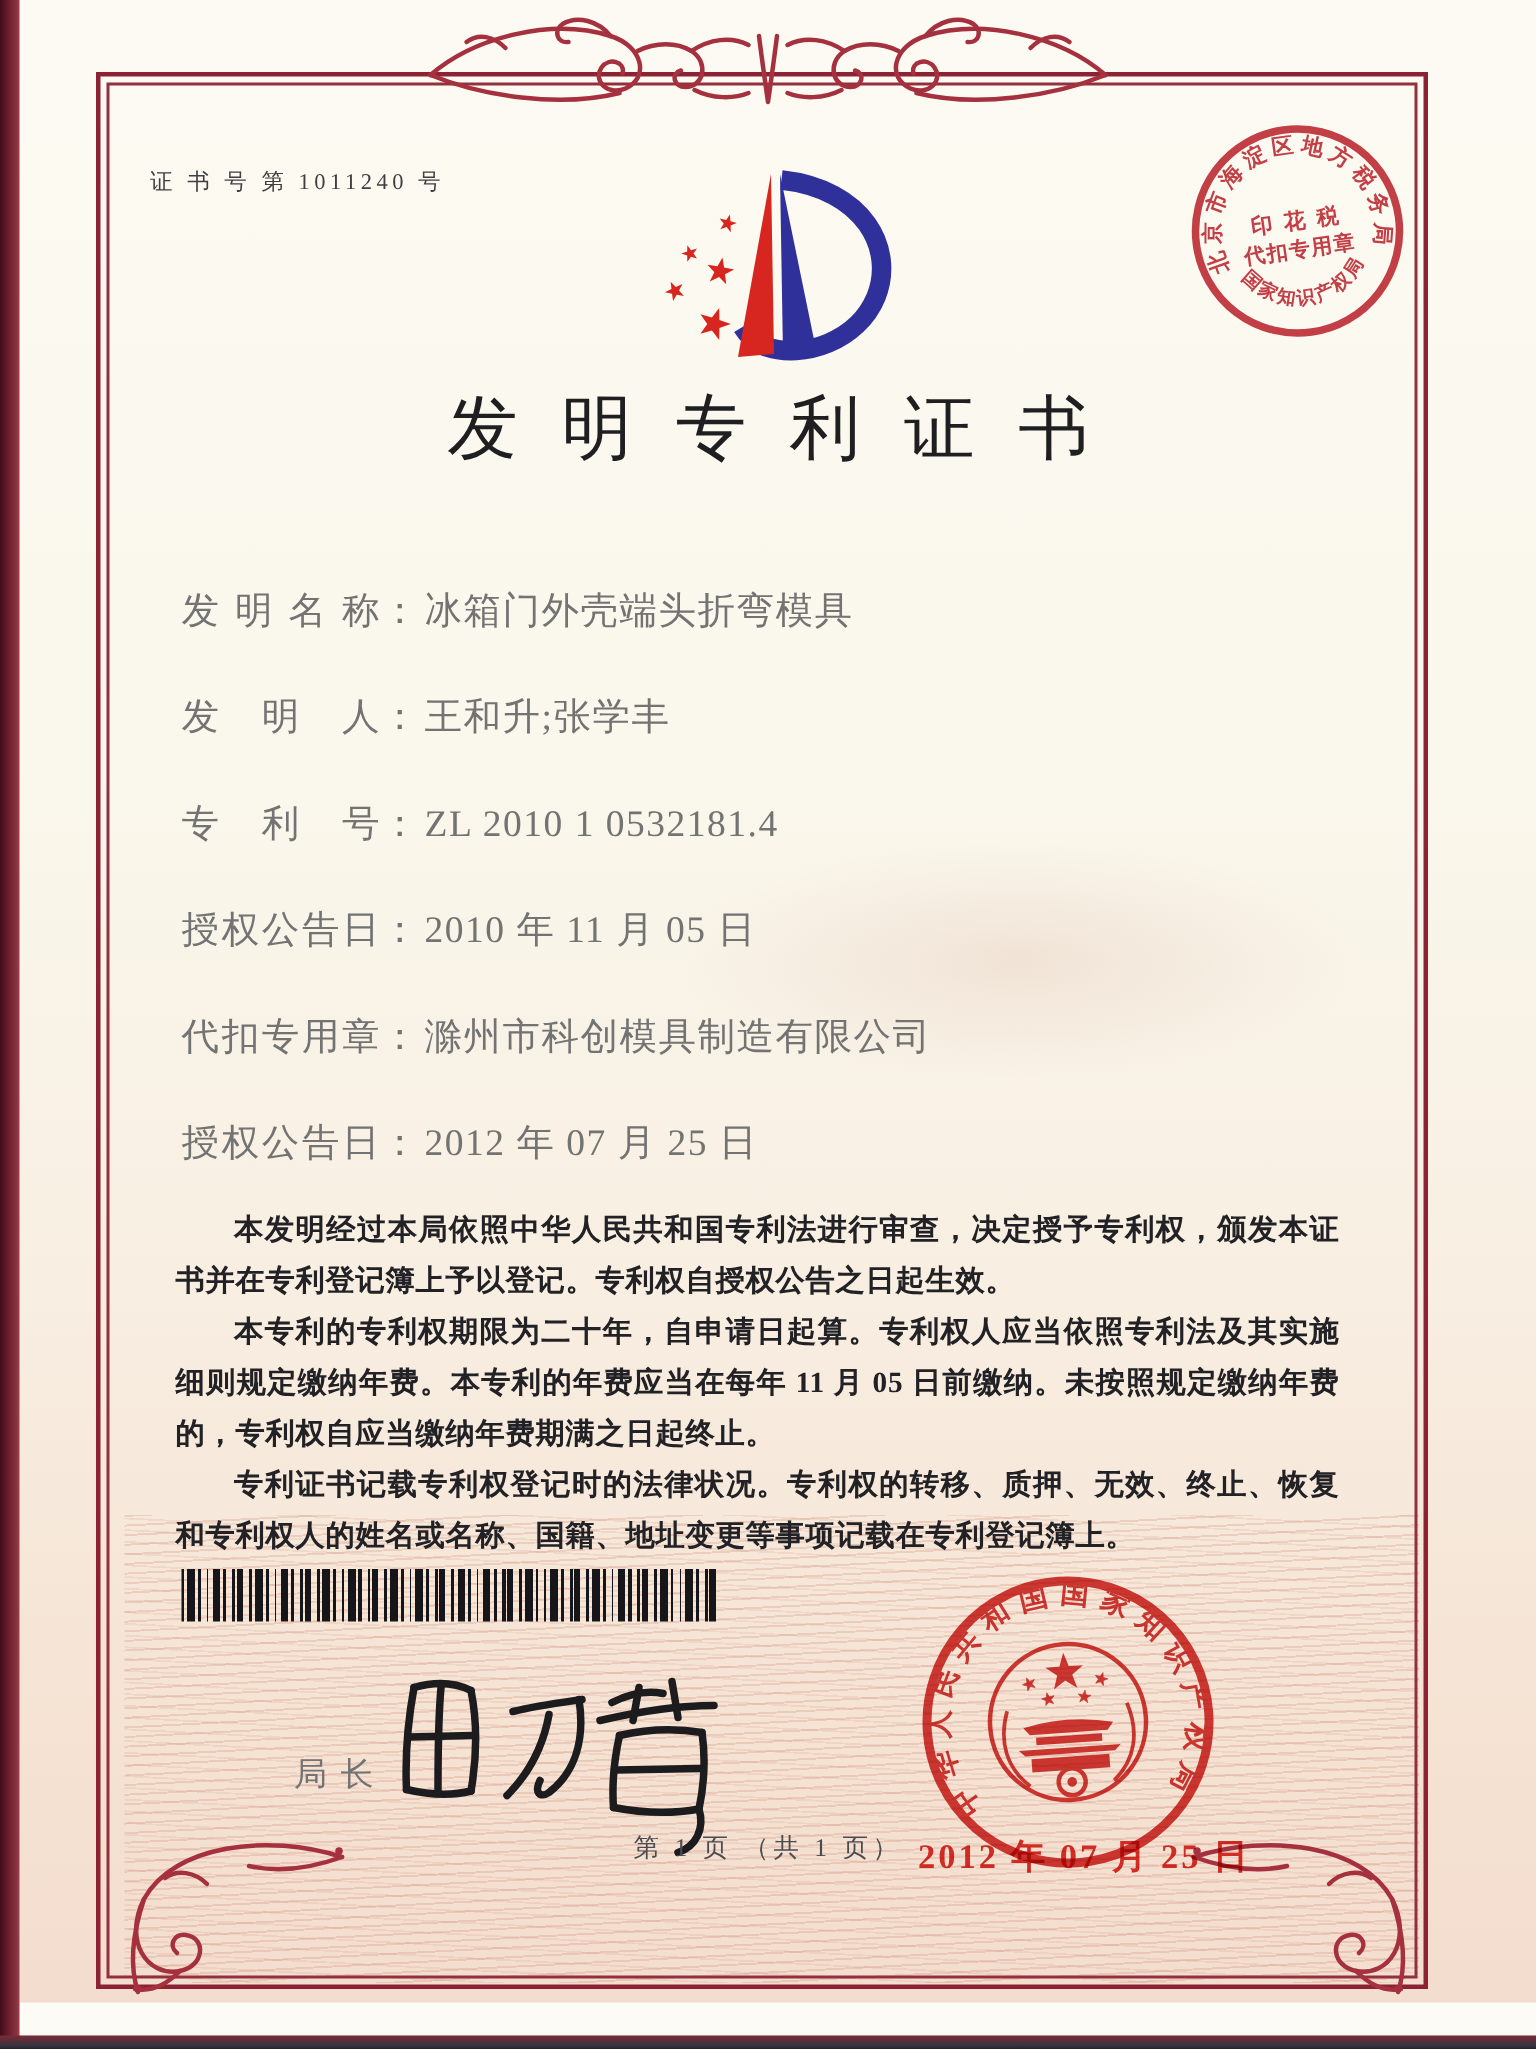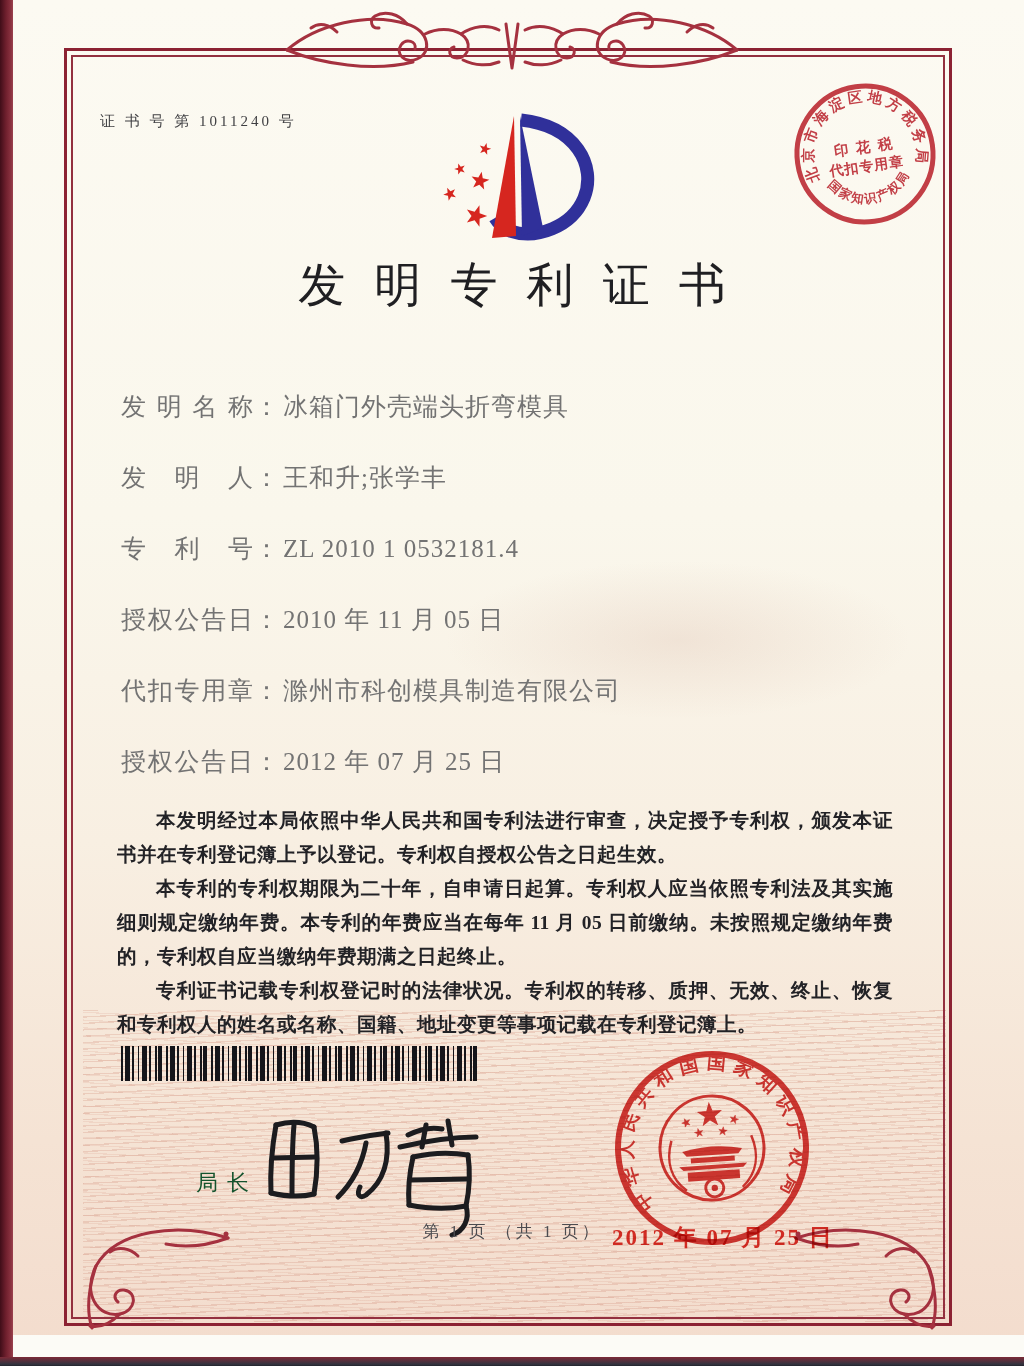--- a/index.html
+++ b/index.html
@@ -51,21 +51,21 @@
     background:repeating-linear-gradient(90deg,
       #15151a 0 2px,  rgba(0,0,0,0) 2px 4px,
       #15151a 4px 9px, rgba(0,0,0,0) 9px 11px,
       #15151a 11px 13px, rgba(0,0,0,0) 13px 17px,
       #15151a 17px 18px, rgba(0,0,0,0) 18px 21px,
       #15151a 21px 26px, rgba(0,0,0,0) 26px 28px,
       #15151a 28px 30px, rgba(0,0,0,0) 30px 34px,
       #15151a 34px 36px, rgba(0,0,0,0) 36px 37px,
       #15151a 37px 41px, rgba(0,0,0,0) 41px 45px);}
   
-  .signer-title{left:196px;top:1168px;font-size:22px;letter-spacing:9px;color:#14532d;z-index:3;}
+  .signer-title{left:196px;top:1168px;font-size:22px;letter-spacing:9px;color:#737373;z-index:3;}
   .sig{left:250px;top:1095px;z-index:3;}
   .sig path{stroke:#1c1c1f;stroke-width:5;fill:none;stroke-linecap:round;stroke-linejoin:round;}
   
   .seal-top{left:790px;top:79px;transform:rotate(-8deg);mix-blend-mode:multiply;opacity:.95;z-index:4;}
   .seal-top text{fill:#c23540;font-weight:bold;}
   .seal-bottom{left:610px;top:1046px;transform:rotate(-4deg);mix-blend-mode:multiply;opacity:.96;z-index:4;}
   .seal-bottom text{fill:#d23431;font-weight:bold;}
   .seal-date{left:612px;top:1222px;font-size:23px;letter-spacing:2px;color:#dc322b;
     font-weight:bold;z-index:4;mix-blend-mode:multiply;}
   

